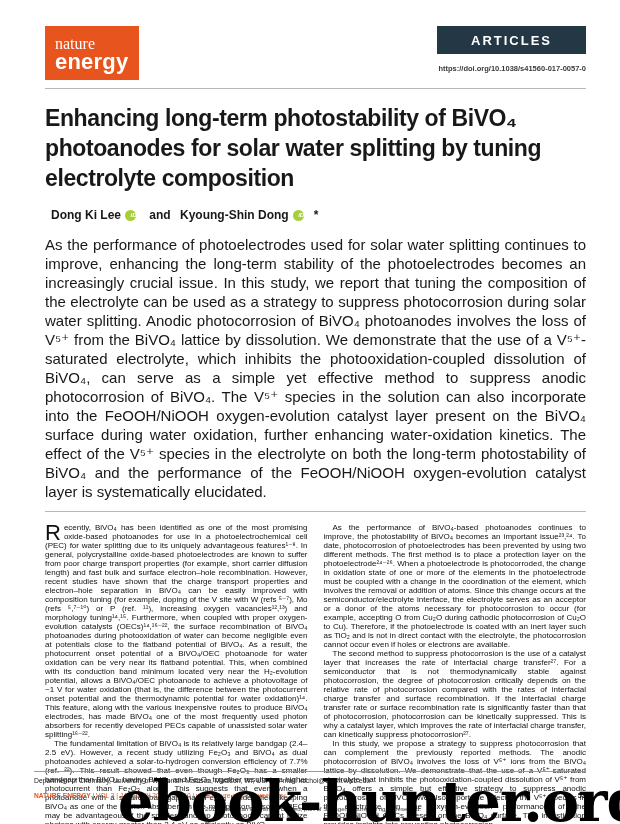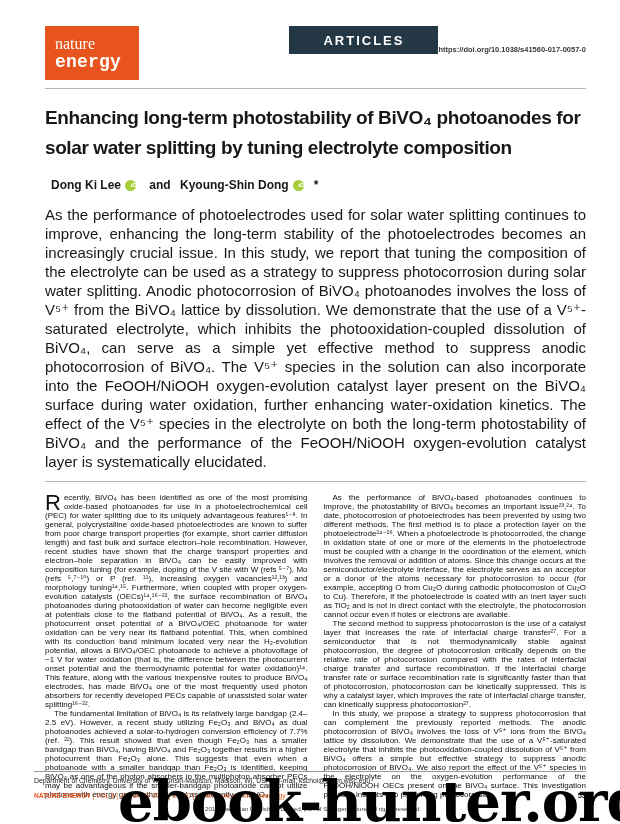--- a/index.html
+++ b/index.html
@@ -15,35 +15,35 @@
   .content { padding:26px 34px 0 34px;margin-left:11px; }
 
   
   .header { display:flex; justify-content:space-between; align-items:flex-start; }
   .brand {
     background:#e8541d; color:#fff;
     width:94px; height:54px; padding:8px 10px;
     display:flex; flex-direction:column; justify-content:center;
   }
   .brand-top { font-family:"Liberation Serif","DejaVu Serif",serif; font-size:16px; line-height:17px; }
-  .brand-bottom { font-weight:bold; font-size:18px; line-height:20px; letter-spacing:.2px;font-family:Liberation Mono, monospace; }
-  .header-right { display:flex; align-items:flex-end; }
+  .brand-bottom { font-weight:bold; font-size:22px; line-height:20px; letter-spacing:.2px; }
+  .header-right { display:flex; flex-direction:column; align-items:flex-end; }
   .article-type {
     background:#233744; color:#fff; font-weight:bold;
     font-size:13px; letter-spacing:2px; padding:7px 34px 6px 34px;
   }
   .doi { margin-top:10px; font-size:7.5px; font-weight:bold; color:#3a3a3a; cursor:pointer; }
 
   .rule  { border-top:1px solid #b7b7b7; margin-top:8px; }
   .rule2 { border-top:1px solid #b7b7b7; margin-top:10px; }
 
   
   .title {
     margin-top:14px; font-weight:bold; color:#181818;
-    font-size:19px; line-height:30px; letter-spacing:-0.4px;
+    font-size:23px; line-height:30px; letter-spacing:-0.4px;
   }
   .authors { margin-top:15px; font-size:12px; font-weight:bold; color:#181818; display:flex; align-items:center; }
   .authors span { white-space:pre;padding-left:6px; }
   .orcid {
     display:inline-flex; width:11px; height:11px; margin:0 4px;
     border-radius:50%; background:#a6ce39; color:#fff;
     font-size:6px; font-weight:bold; font-style:italic;
     align-items:center; justify-content:center; cursor:pointer;
   }
 

